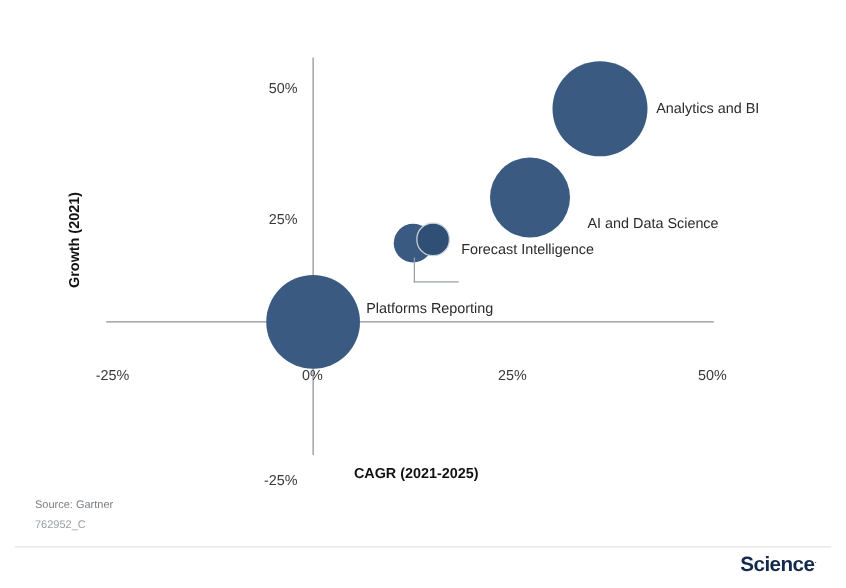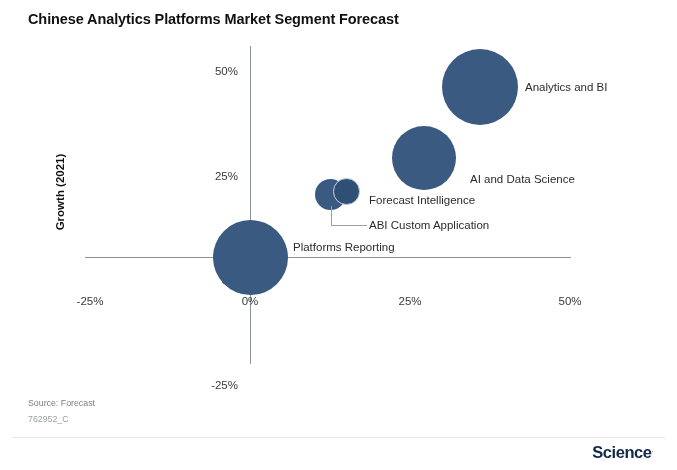--- a/index.html
+++ b/index.html
@@ -157,58 +157,57 @@
     font-size: 7px;
     font-weight: normal;
     vertical-align: super;
   }
 </style>
 </head>
 <body>
 
 <div id="slide">
 
-  <div id="chart-title">Chinese Analytics Platforms Market Segment Forecast</div>
 
   <div id="plot">
 
     <div class="axis-line" id="y-axis-line"></div>
     <div class="axis-line" id="x-axis-line"></div>
 
     <div class="tick-label tick-y" style="left:160px; top:41px; width:78px;">50%</div>
     <div class="tick-label tick-y" style="left:160px; top:146px; width:78px;">25%</div>
     <div class="tick-label tick-y" style="left:160px; top:250px; width:78px;">0%</div>
     <div class="tick-label tick-y" style="left:160px; top:355px; width:78px;">-25%</div>
 
     <div class="tick-label" style="left:62px; top:271px; width:56px; text-align:center;">-25%</div>
     <div class="tick-label" style="left:222px; top:271px; width:56px; text-align:center;">0%</div>
     <div class="tick-label" style="left:382px; top:271px; width:56px; text-align:center;">25%</div>
     <div class="tick-label" style="left:542px; top:271px; width:56px; text-align:center;">50%</div>
 
     <div id="y-axis-title">Growth (2021)</div>
+    <div id="x-axis-title">CAGR (2021-2025)</div>
 
     <div class="bubble" style="left:212.5px; top:219.5px; width:75px; height:75px;"></div>
 
     <div class="bubble" style="left:442px; top:49px; width:76px; height:76px;"></div>
 
     <div class="bubble" style="left:392px; top:126px; width:64px; height:64px;"></div>
 
     <div class="bubble" style="left:314.5px; top:178.5px; width:31px; height:31px;"></div>
 
     <div class="bubble front" style="left:333.4px; top:178.4px; width:26.6px; height:26.6px;"></div>
 
     <div class="leader" style="left:331px; top:206px; width:1px; height:20px;"></div>
     <div class="leader" style="left:331px; top:225px; width:36px; height:1px;"></div>
 
     <div class="series-label" style="left:525px; top:81px;">Analytics and BI</div>
     <div class="series-label" style="left:470px; top:153px;margin-top:20px;">AI and Data Science</div>
     <div class="series-label" style="left:369px; top:194px;">Forecast Intelligence</div>
-    <div class="series-label" style="left:369px; top:219px;">ABI Custom Application</div>
     <div class="series-label" style="left:293px; top:241px;">Platforms Reporting</div>
 
   </div>
 
-  <div id="footer-source">Source: Forecast</div>
+  <div id="footer-source">Source: Gartner</div>
   <div id="footer-id">762952_C</div>
   <div id="footer-rule"></div>
   <div id="brand"><span>Science</span><span class="reg">.</span></div>
 
 </div>
 
 </body></html>

